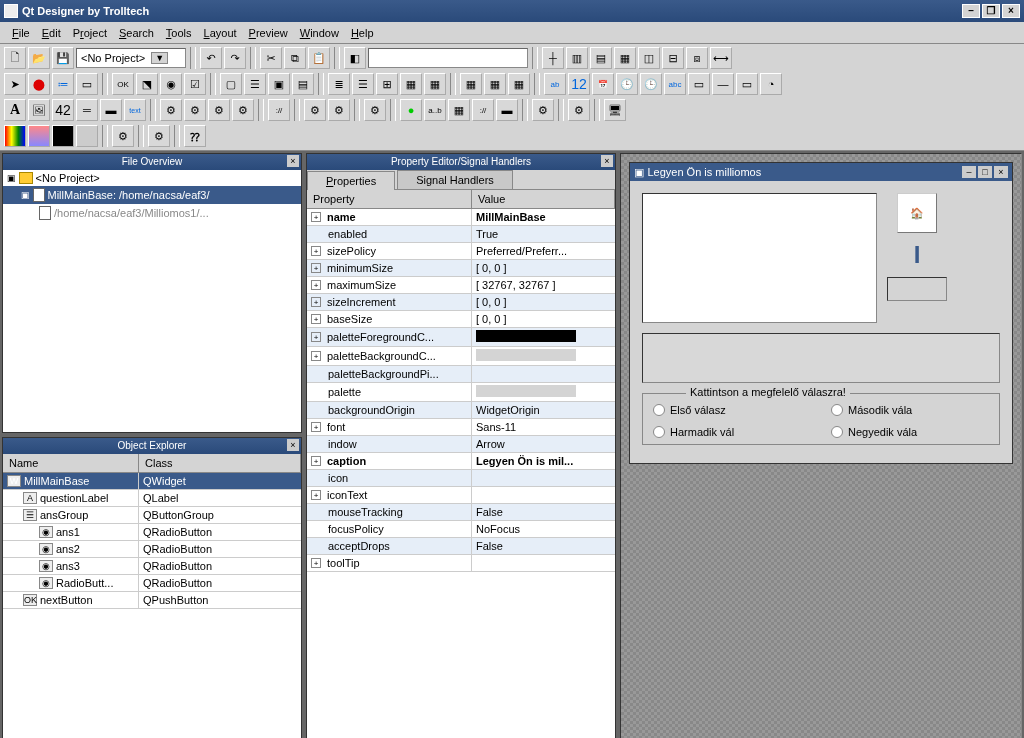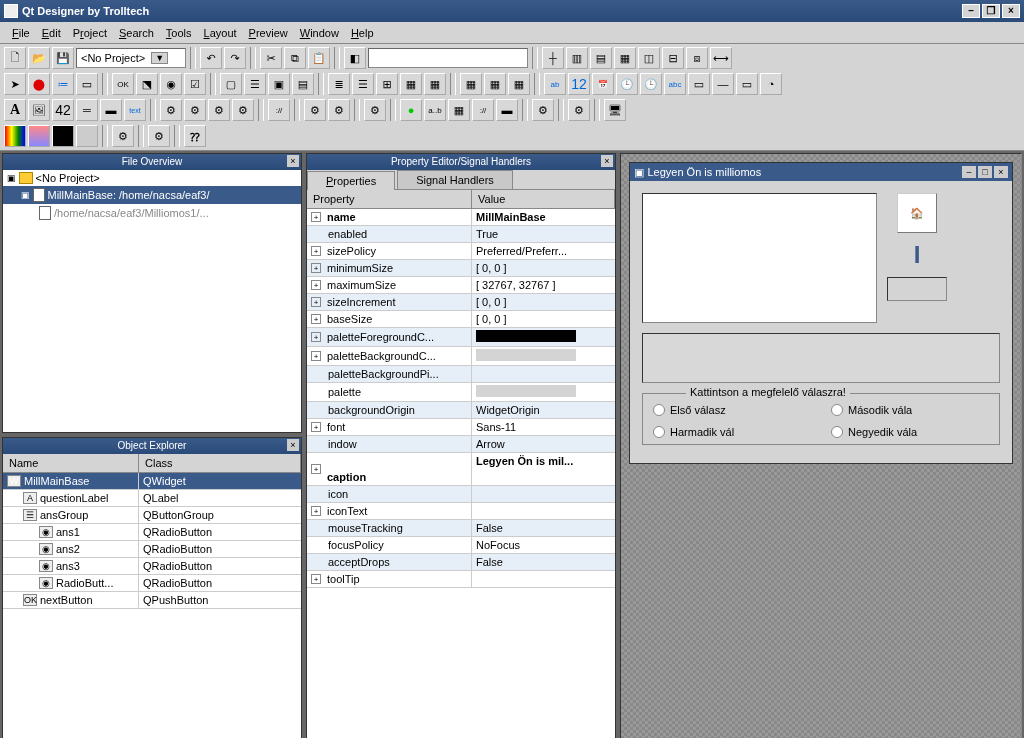--- a/index.html
+++ b/index.html
@@ -407,21 +407,21 @@
           <div class="prop-row alt">
             <div class="prop-name">
               <span style="width: 14px; display: inline-block;"></span>
               <span>indow</span>
             </div>
             <div class="prop-value">Arrow</div>
           </div>
           <div class="prop-row">
             <div class="prop-name">
               <span class="prop-expand">+</span>
-              <span style="font-weight: bold; margin-top: 16px;">caption</span>
+              <span style="font-weight: bold;">caption</span>
             </div>
             <div class="prop-value" style="font-weight: bold;">Legyen Ön is mil...</div>
           </div>
           <div class="prop-row alt">
             <div class="prop-name">
               <span style="width: 14px; display: inline-block;"></span>
               <span>icon</span>
             </div>
             <div class="prop-value"></div>
           </div>

